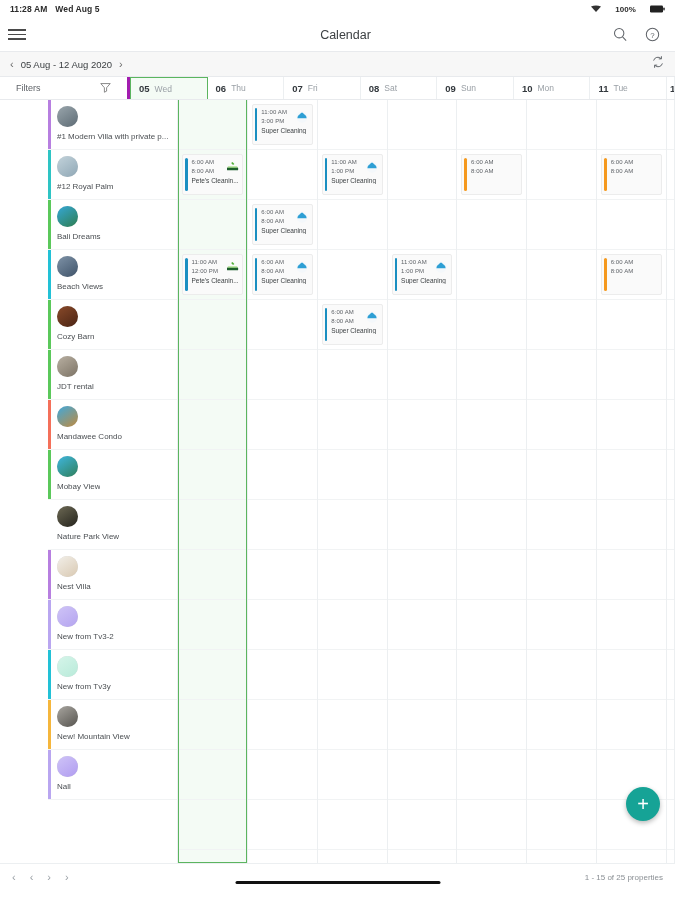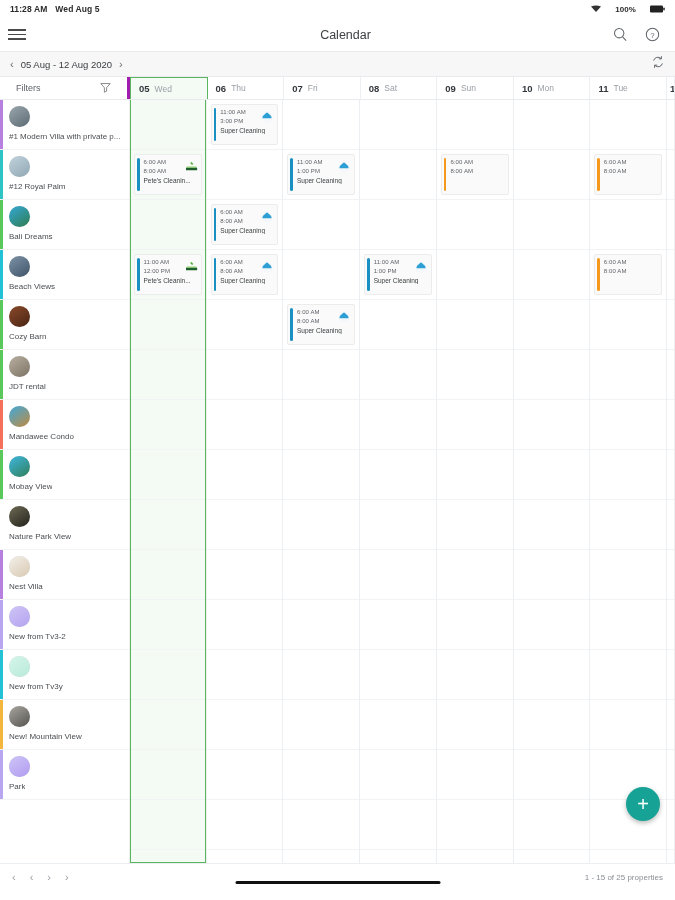--- a/index.html
+++ b/index.html
@@ -57,21 +57,21 @@
   .daycell {
     flex:1 0 0; display:flex; align-items:center; gap:5px;
     padding-left:8px; font-size:9px; border-right:1px solid #eceff1;
   }
   .daycell .dnum { font-weight:bold; color:#33383d; font-size:9.5px; }
   .daycell .dname { color:#9aa0a6; font-size:8.5px; }
   .daycell.partial { flex:0 0 8px; padding-left:3px; overflow:hidden; }
 
   
   .gridwrap { position:relative; height:763px; display:flex; }
-  .sidebar { width:130px; min-width:130px; border-right:1px solid #eceff1; }
+  .sidebar { width:130px; min-width:130px; border-right:1px solid #eceff1;margin-left:48px; }
   .prop-row {
     height:50px; display:flex; align-items:flex-start; position:relative;
     border-bottom:1px solid #f1f3f4; padding:6px 6px 0 9px;
     flex-direction:column; overflow:hidden;
   }
   .stripe { position:absolute; left:0; top:0; bottom:0; width:3px; }
   .avatar {
     width:21px; height:21px; border-radius:50%; overflow:hidden;
     background:#d4d4d4; flex:none; position:relative;
   }
@@ -323,21 +323,21 @@
         <span class="avatar">
           <span class="a-in" style="background:linear-gradient(145deg,#a9a6a0,#56544f)"></span>
         </span>
         <span class="prop-name">New! Mountain View</span>
       </div>
       <div class="prop-row">
         <span class="stripe" style="background:#b9a6f0"></span>
         <span class="avatar">
           <span class="a-in" style="background:linear-gradient(145deg,#cfc4f7,#b09cf0)"></span>
         </span>
-        <span class="prop-name">Park</span>
+        <span class="prop-name">Nall</span>
       </div>
     </div>
   <div class="daycols" id="daycols">
       <div class="daycol selected">
         <div class="cellrow"></div>
         <div class="cellrow">
           <div class="ev">
             <span class="ev-bar" style="background:#1a8fc1"></span>
             <span class="ev-body">
               <span class="ev-t" style="display:block">6:00 AM</span>

